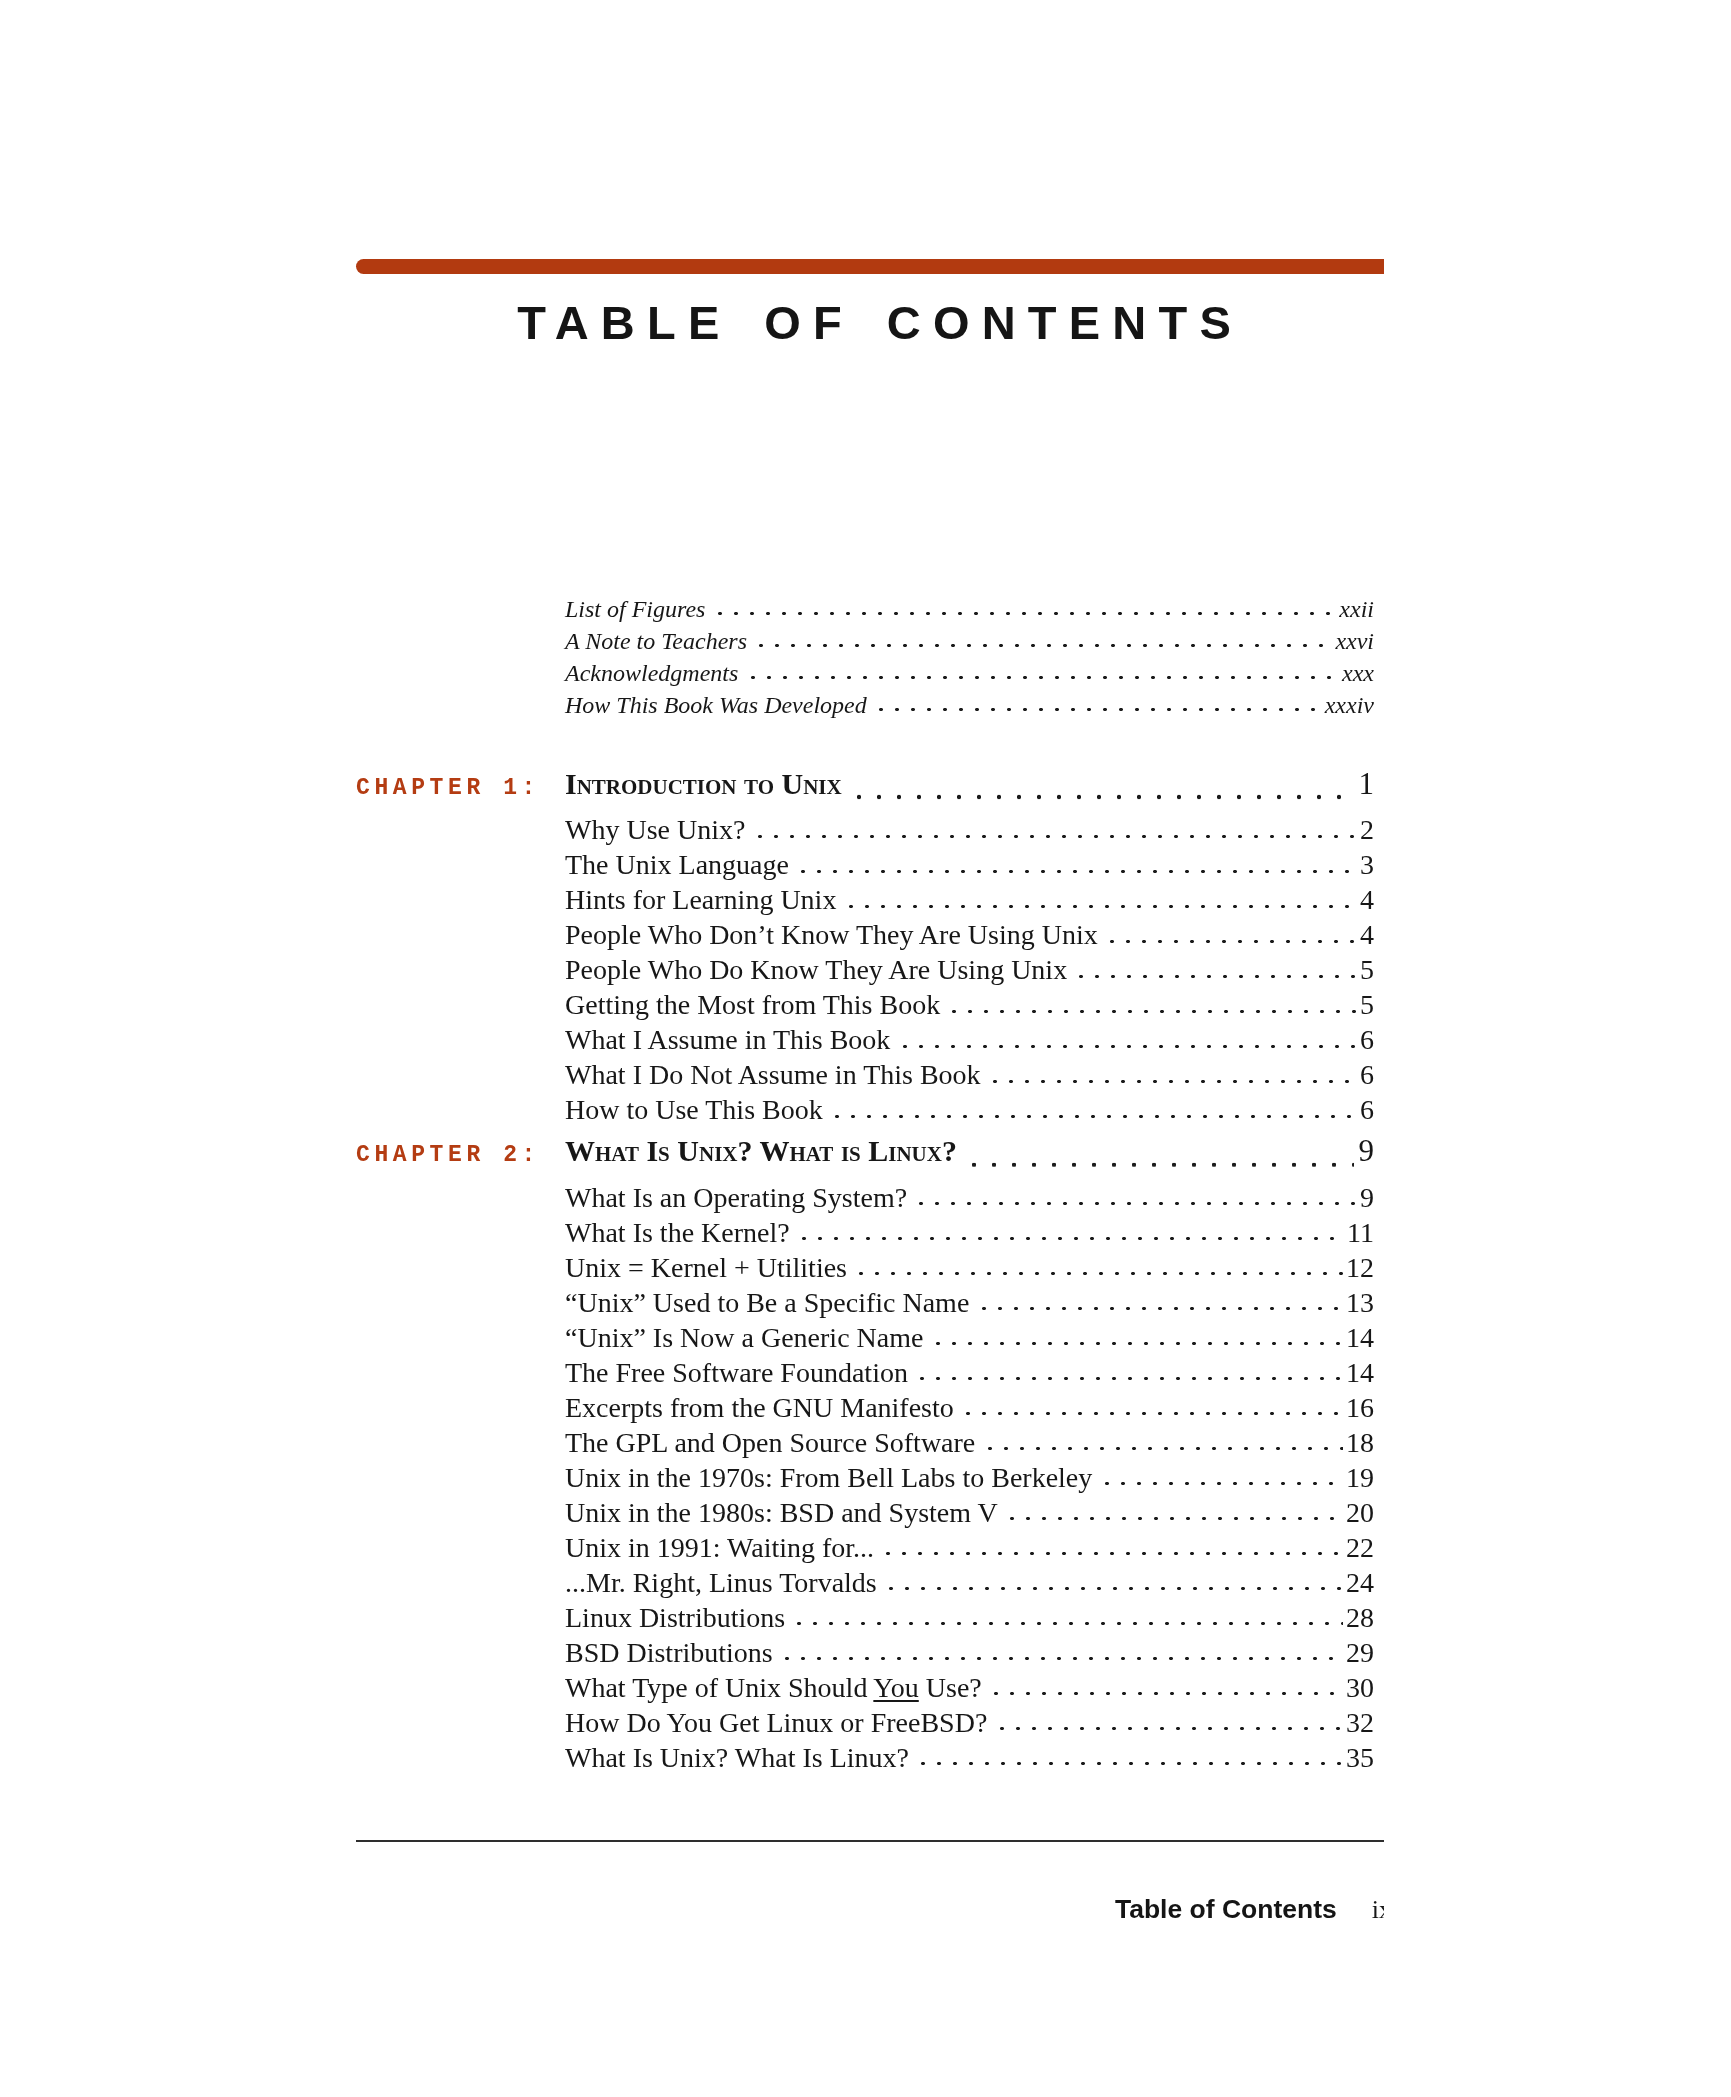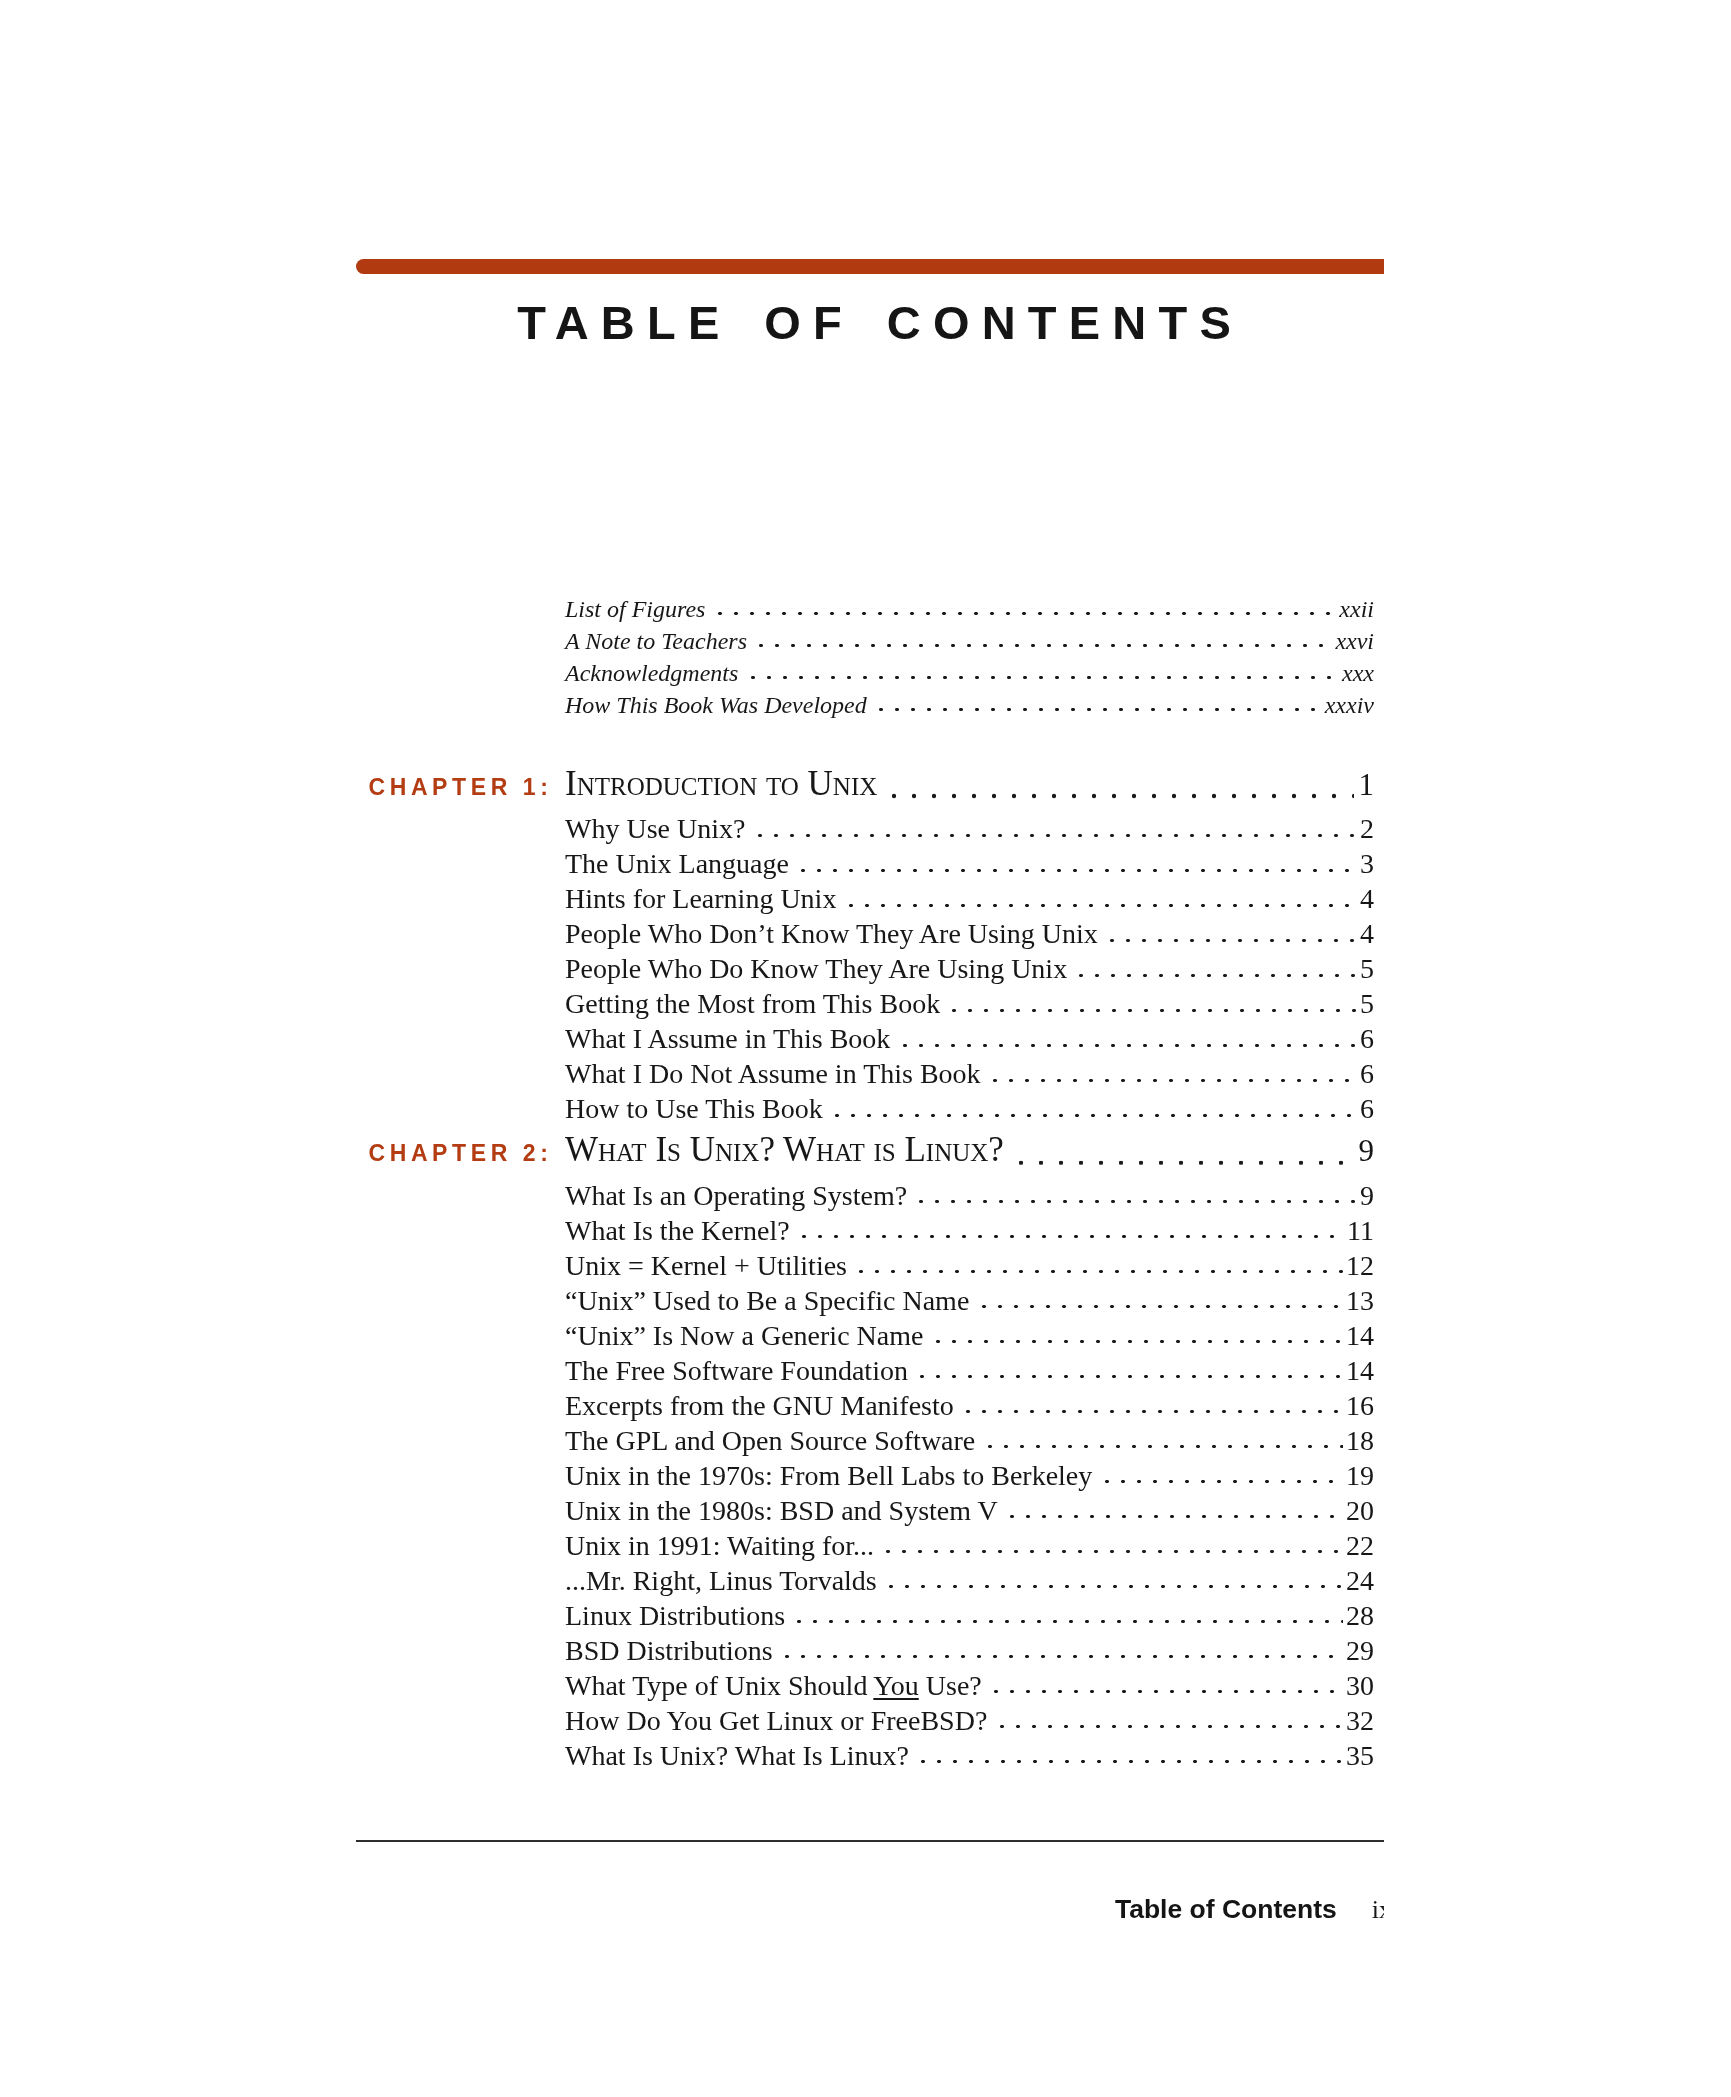--- a/index.html
+++ b/index.html
@@ -74,32 +74,32 @@
   .chapter-2 { margin-top: 3px; }
 
   .chapter-head {
     display: flex;
     align-items: baseline;
     line-height: 42px;
     padding-right: 18px;
   }
   .chapter-label {
     flex: 0 0 209px;
-    font-family: Liberation Sans, sans-serif;
+    font-family: Liberation Mono, monospace;
     font-weight: 700;
     font-size: 23px;
     letter-spacing: 0.20em;
     color: #b43c12;
     white-space: nowrap;
-    text-align: center;
   }
   .chapter-title {
     font-variant: small-caps;
-    font-size: 35px;
+    font-size: 30px;
     white-space: nowrap;
+    font-weight: bold;
   }
   .chapter-head .leader {
     height: 5.6px;
     margin: 0 4.2px 9px 7px;
     background-image: radial-gradient(circle, #1b1b1b 1.9px, rgba(0,0,0,0) 2.4px);
     background-size: 20px 5.6px;
   }
   .chapter-page { font-size: 31px; }
 
   .entries {

